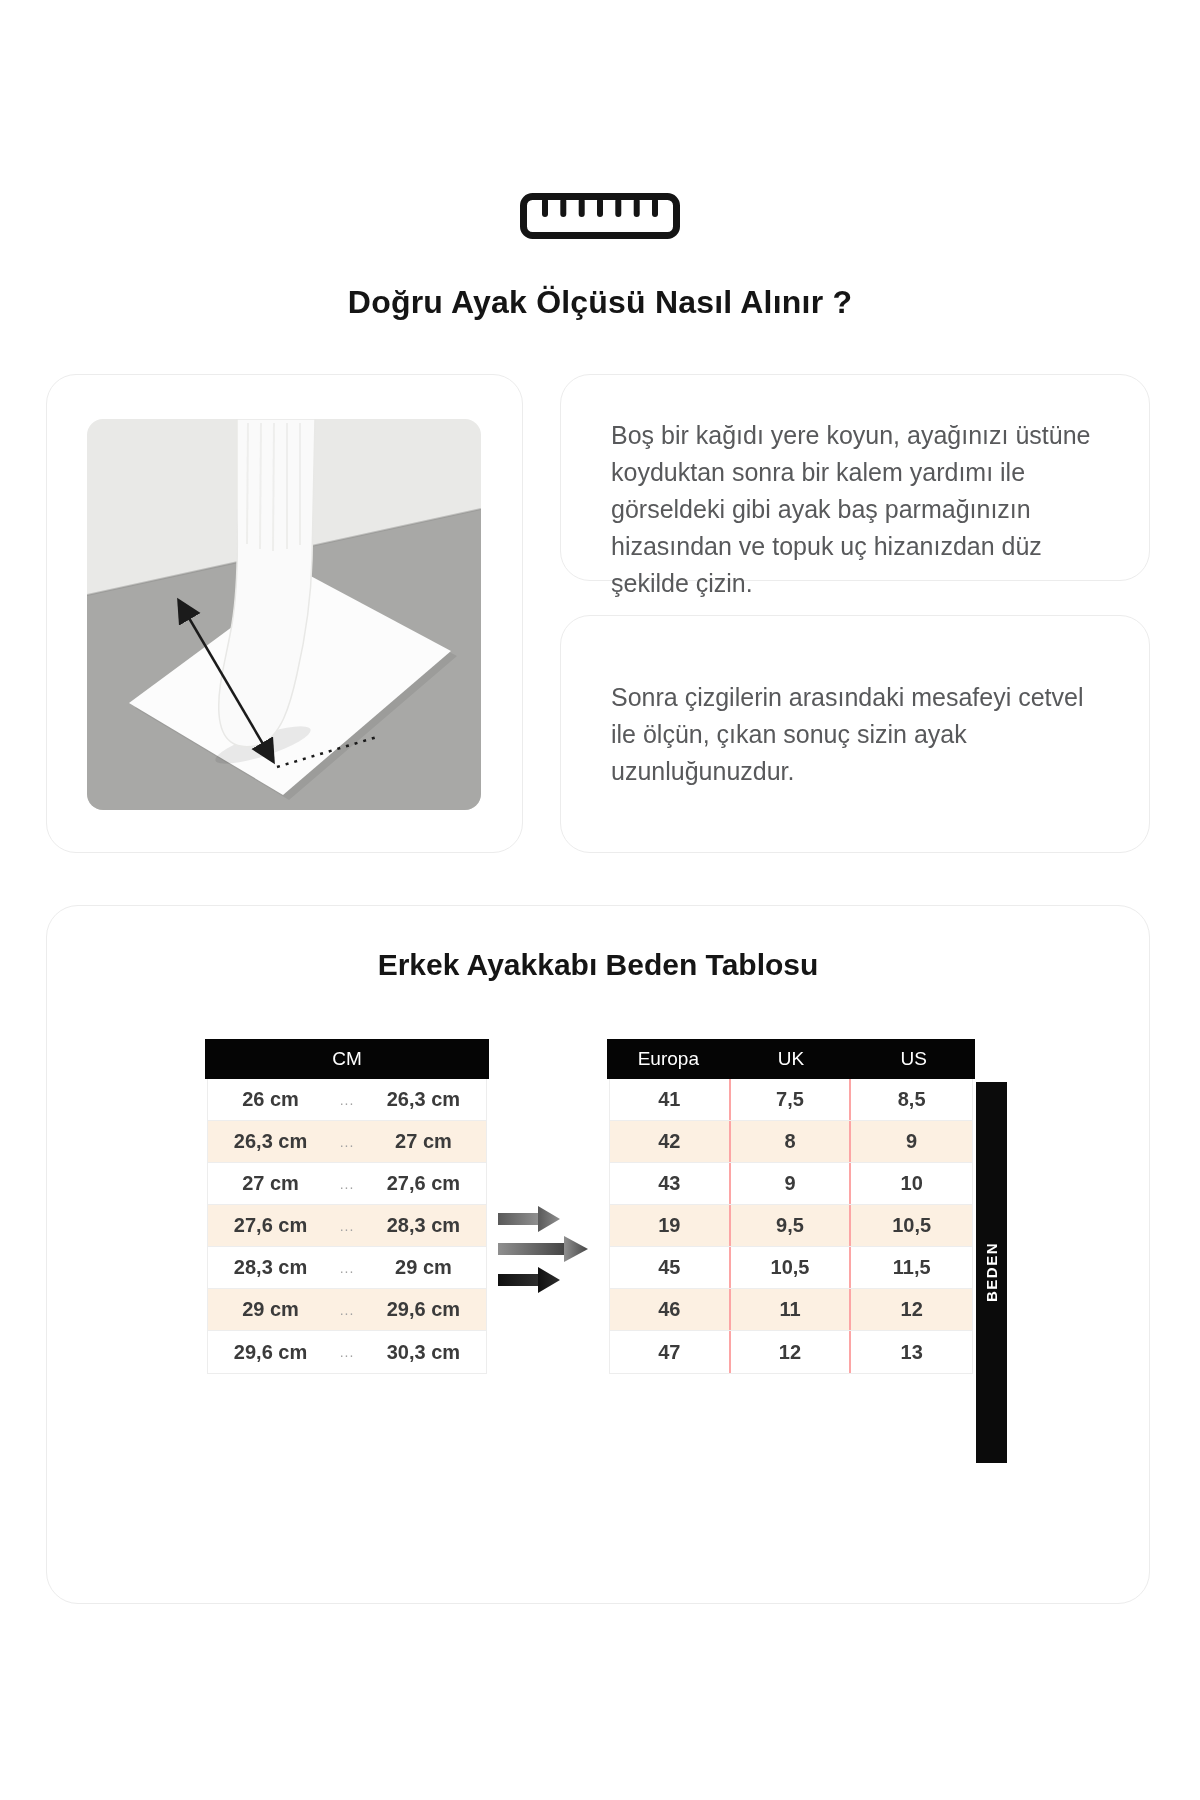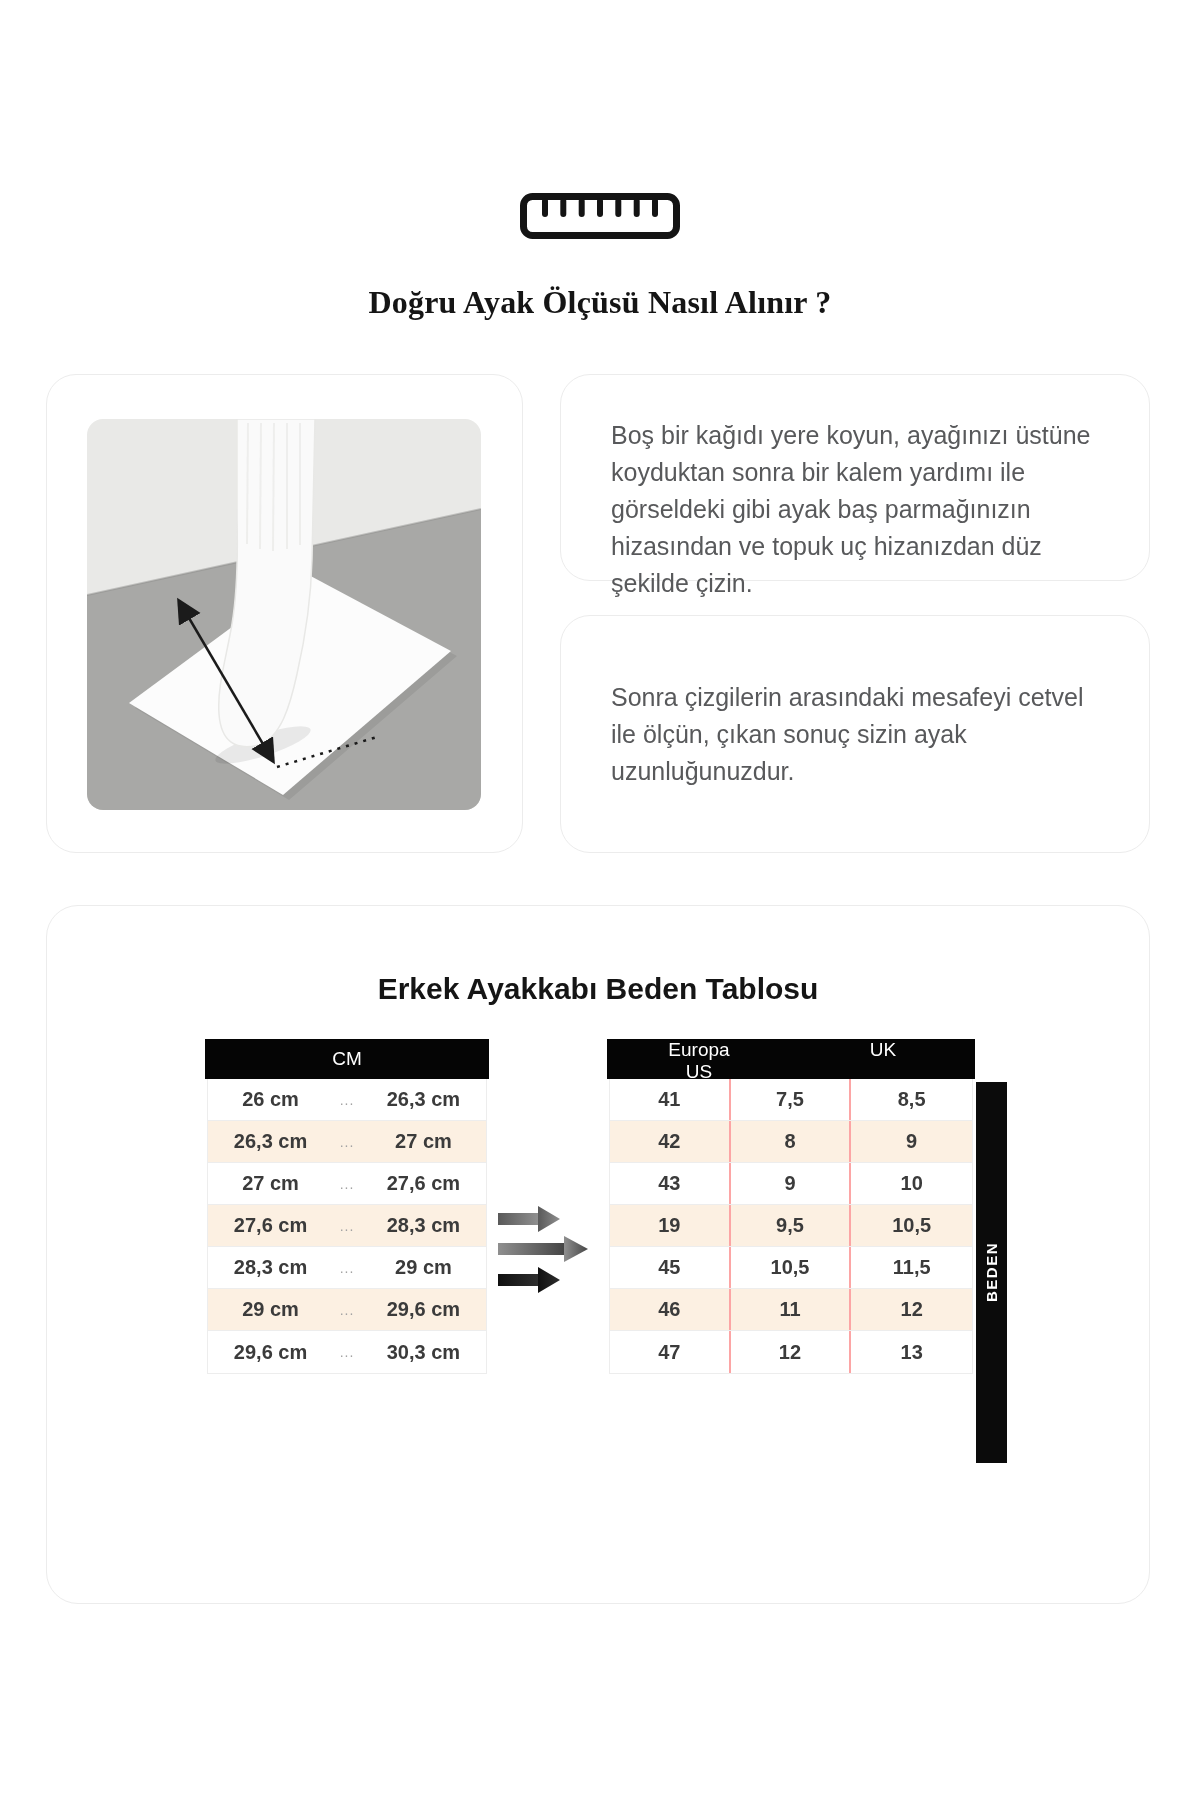--- a/index.html
+++ b/index.html
@@ -5,40 +5,40 @@
   html,body { margin:0; padding:0; background:#ffffff; }
   .page {
     position:relative; width:1200px; height:1800px; background:#ffffff;
     font-family:"Liberation Sans", sans-serif; overflow:hidden;
   }
 
   
   .ruler-wrap { position:absolute; top:193px; left:0; width:100%; text-align:center; }
   .main-title {
     position:absolute; top:284px; left:0; width:100%;
-    text-align:center; font-size:32px; font-weight:700; color:#151515; letter-spacing:.2px;font-family:Liberation Serif, serif;
+    text-align:center; font-size:32px; font-weight:700; color:#151515; letter-spacing:.2px;
   }
 
   
   .card { position:absolute; box-sizing:border-box; background:#fff;
           border:1.5px solid #ececec; border-radius:30px; }
 
   .photo-card { left:46px; top:374px; width:477px; height:479px; padding:44px 40px; }
   .photo-scene { width:394px; height:391px; border-radius:16px; overflow:hidden; display:block; }
 
   .info-box-1 { left:560px; top:374px; width:590px; height:207px; padding:42px 44px 0 50px; }
   .info-box-2 { left:560px; top:615px; width:590px; height:238px; padding:0 44px 0 50px;
                 display:flex; align-items:center; }
   .info-text { font-size:25px; line-height:37px; color:#58595b; }
 
   
   .table-card { left:46px; top:905px; width:1104px; height:699px; border-radius:32px; }
   .section-title {
     position:absolute; top:42px; left:0; width:100%;
-    text-align:center; font-size:30px; font-weight:700; color:#151515;margin-top:24px;
+    text-align:center; font-size:30px; font-weight:700; color:#151515;
   }
 
   .tbl { position:absolute; box-sizing:border-box; }
   .tbl-header {
     position:relative; left:-2px; width:calc(100% + 4px); height:40px;
     background:#050505; color:#ffffff; display:grid; align-items:center;
     font-size:19px; font-weight:500; text-align:center;
   }
   .tbl-body { border:1px solid #ededed; border-top:none; }
   .row { display:grid; height:42px; align-items:center; text-align:center;
@@ -46,21 +46,21 @@
          border-bottom:1px solid #ededed; background:#ffffff; }
   .row:last-child { border-bottom:none; }
   .row.stripe { background:#fcf0e2; }
 
   .cm-tbl { left:160px; top:133px; width:280px; }
   .cm-tbl .tbl-header { grid-template-columns:1fr; }
   .cm-tbl .row { grid-template-columns:45% 10% 45%; }
   .range-dots { font-size:14px; color:#a3a3a3; font-weight:400; letter-spacing:1px; }
 
   .size-tbl { left:562px; top:133px; width:364px; }
-  .size-tbl .tbl-header { grid-template-columns:1fr 1fr; }
+  .size-tbl .tbl-header { grid-template-columns:1fr 1fr 1fr; }
   .size-tbl .row { grid-template-columns:1fr 1fr 1fr; }
   .size-tbl .cell { align-self:stretch; display:flex; align-items:center; justify-content:center; }
   .size-tbl .cell:nth-child(-n+2) { border-right:2px solid #fca5a5; }
 
   .beden-bar {
     position:absolute; left:929px; top:176px; width:31px; height:381px; background:#0b0b0b;
     display:flex; align-items:center; justify-content:center;
   }
   .beden-label {
     writing-mode:vertical-rl; transform:rotate(180deg);

